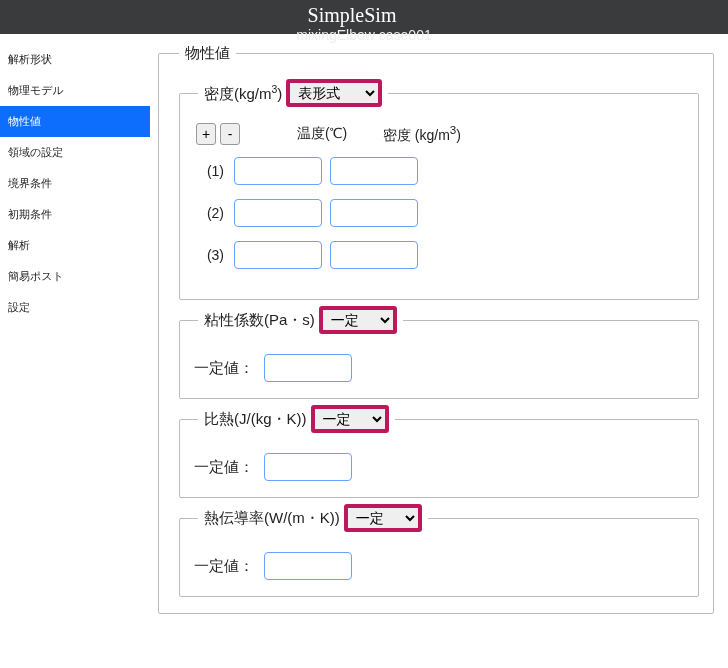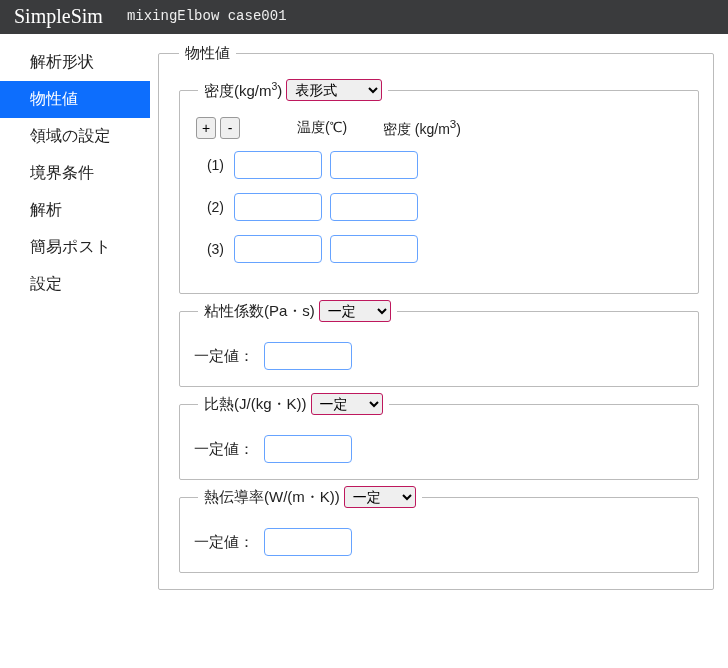--- a/index.html
+++ b/index.html
@@ -12,42 +12,43 @@
       background: #fff;
       width: 728px;
     }
     .topbar {
       background: #3a3b3d;
       color: #fff;
       display: flex;
       align-items: center;
       padding: 4px 14px 6px;
       height: 34px;
+      flex-direction: column;
     }
     .topbar .brand {
       font-family: Georgia, "Times New Roman", serif;
       font-size: 20px;
       margin-right: 24px;
     }
     .topbar .subtitle {
-      font-family: Liberation Mono, monospace;
+      font-family: Liberation Sans, sans-serif;
       font-size: 14px;
       color: #eee;
     }
     .layout { display: flex; }
     .sidebar {
       width: 150px;
       flex: 0 0 150px;
       padding: 10px 0 0 0;
     }
     .sidebar-item {
-      padding: 8px 14px 8px 30px;
+      padding: 8px 14px 8px 8px;
       cursor: pointer;
       color: #222;
-      font-size: 16px;
+      font-size: 11px;
     }
     .sidebar-item.active {
       background: #0d6efd;
       color: #fff;
     }
     .content {
       flex: 1;
       padding: 10px 14px 20px 8px;
     }
     fieldset {
@@ -59,21 +60,21 @@
     fieldset.outer { padding: 16px 14px 10px 20px; }
     legend {
       padding: 0 6px;
       font-size: 15px;
       color: #222;
     }
     legend .sup-unit sup { font-size: 0.7em; }
     .select {
       font-size: 14px;
       padding: 1px 4px;
-      border: 1px solid #be185d;
+      border: 4px solid #be185d;
       border-radius: 3px;
       background: #efefef;
       min-width: 96px;
     }
     .legend-flex { display: inline-flex; align-items: center; gap: 4px; }
     .rowbtns {
       display: flex;
       align-items: center;
       gap: 4px;
       margin: 6px 0 4px -2px;
@@ -133,23 +134,25 @@
 <body>
 
 <div class="topbar">
   <span class="brand">SimpleSim</span>
   <span class="subtitle">mixingElbow case001</span>
 </div>
 
 <div class="layout">
   <div class="sidebar">
     <div class="sidebar-item">解析形状</div>
+    <div class="sidebar-item">物理モデル</div>
     <div class="sidebar-item active">物性値</div>
     <div class="sidebar-item">領域の設定</div>
     <div class="sidebar-item">境界条件</div>
+    <div class="sidebar-item">初期条件</div>
     <div class="sidebar-item">解析</div>
     <div class="sidebar-item">簡易ポスト</div>
     <div class="sidebar-item">設定</div>
   </div>
 
   <div class="content">
     <fieldset class="outer">
       <legend>物性値</legend>
 
       <fieldset>

